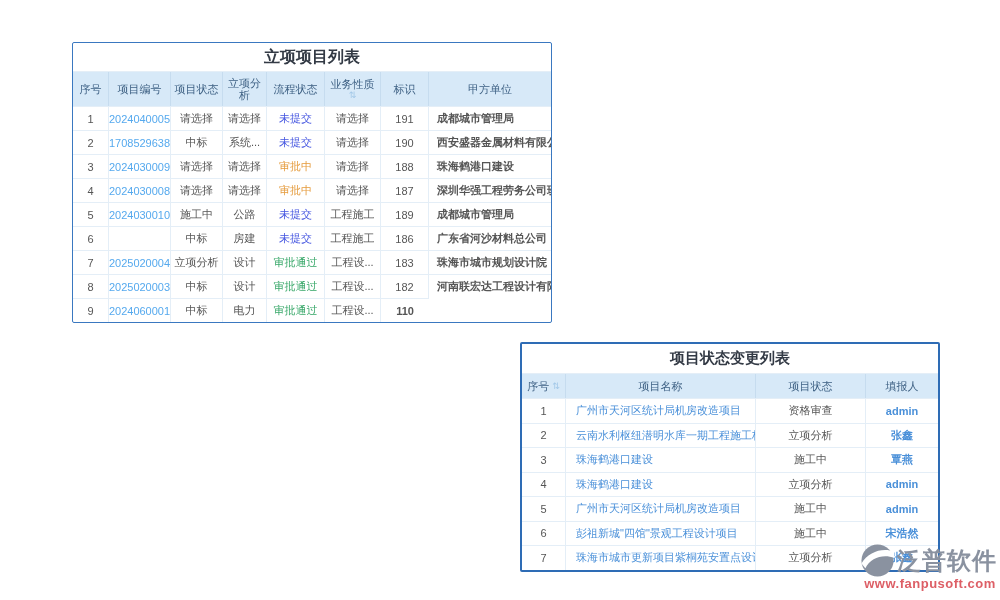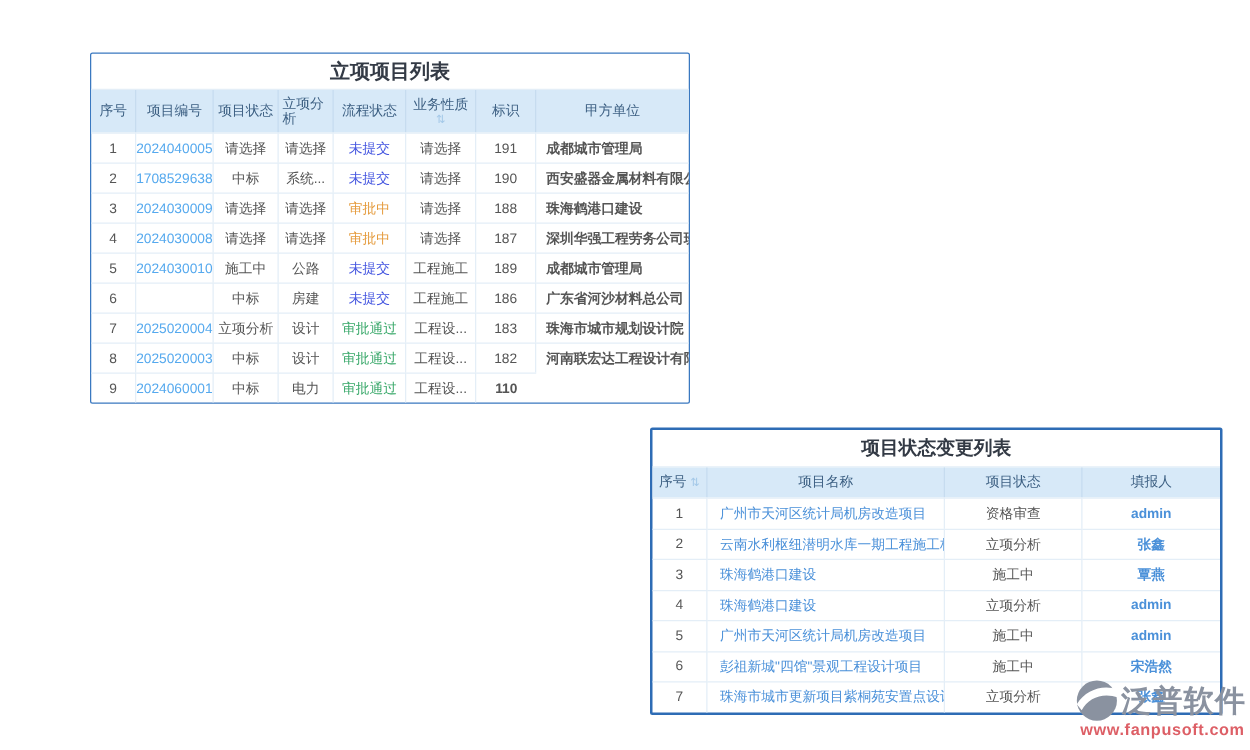--- a/index.html
+++ b/index.html
@@ -6,39 +6,39 @@
   body{
     width:1000px;height:600px;background:#ffffff;
     font-family:"Liberation Sans","DejaVu Sans",sans-serif;
     position:relative;overflow:hidden;
   }
   .page{position:absolute;inset:0;}
 
   
   .panel{position:absolute;background:#fff;border-radius:2px;box-sizing:border-box;}
   .panel1{left:72px;top:42px;width:480px;border:1px solid var(--panel-border);}
-  .panel2{left:520px;top:342px;width:458px;border:2px solid var(--panel-border-strong);}
+  .panel2{left:520px;top:342px;width:420px;border:2px solid var(--panel-border-strong);}
 
   .ptitle{
     display:flex;align-items:center;justify-content:center;
     font-weight:bold;color:var(--title-text);
     border-bottom:1px solid var(--grid-line);
   }
   .panel1 .ptitle{height:28px;font-size:16px;}
   .panel2 .ptitle{height:29px;font-size:15px;}
 
   .thead{background:var(--header-bg);}
   .panel1 .thead{height:34px;}
   .panel2 .thead{height:24px;}
 
   .t1grid{display:grid;grid-template-columns:36px 62px 52px 44px 58px 56px 48px 1fr;}
   .t2grid{display:grid;grid-template-columns:44px 190px 110px 1fr;}
 
   .hcell{
-    display:flex;align-items:center;justify-content:center;
+    display:flex;align-items:center;justify-content:center;text-align:center;
     font-size:11px;line-height:12px;color:var(--header-text);
     border-right:1px solid var(--header-grid-line);
     padding:0 3px;box-sizing:border-box;
   }
   .hcell:last-child{border-right:none;}
   .hcell.stack{flex-direction:column;gap:1px;}
   .sorticon{
     font-size:9px;line-height:9px;color:var(--sort-icon);cursor:pointer;
   }
   .hcell.inlineicon .sorticon{margin-left:3px;}

